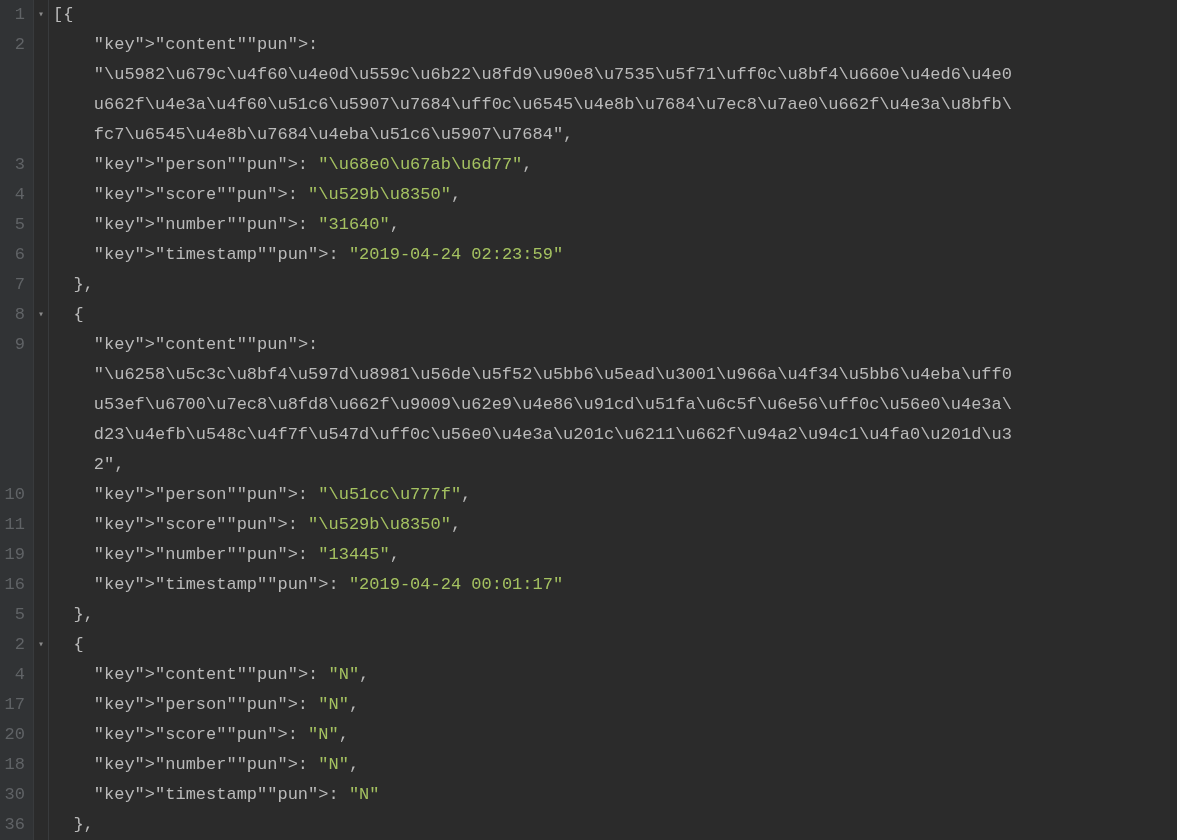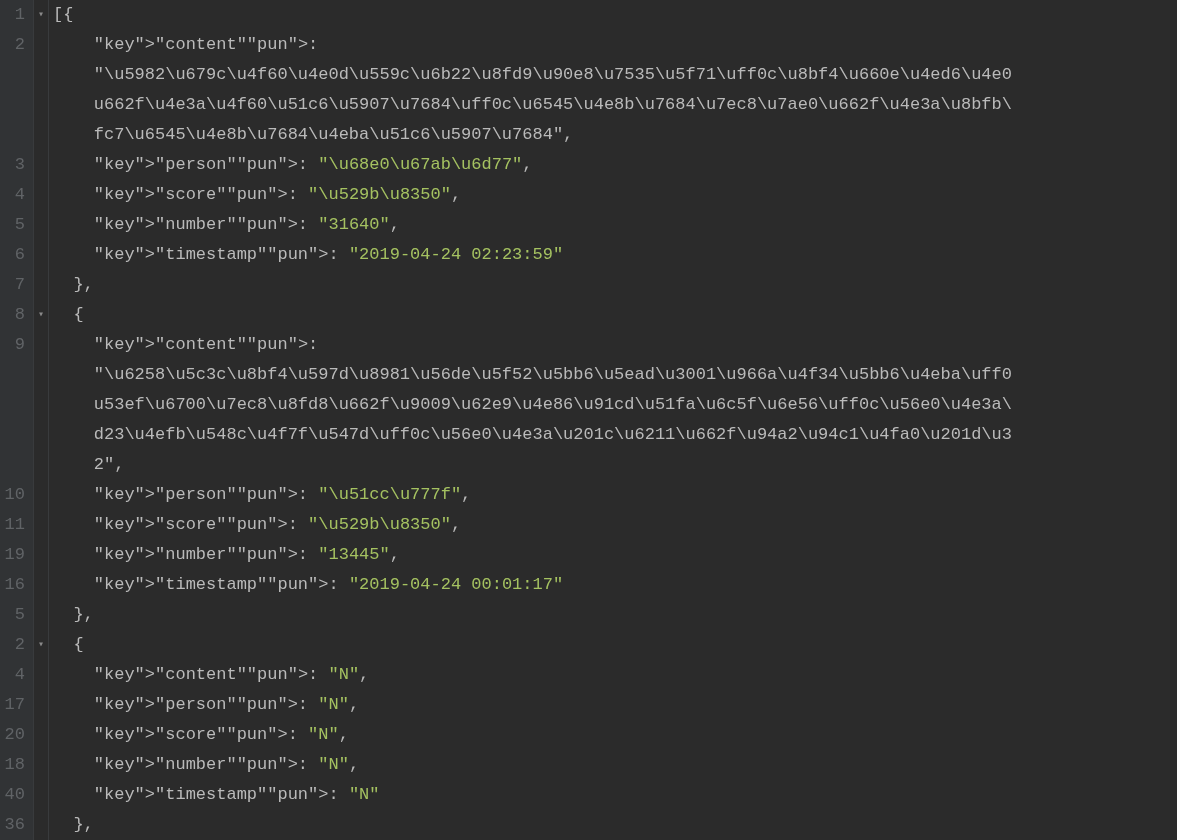--- a/index.html
+++ b/index.html
@@ -76,21 +76,21 @@
       <div class="gline">10</div>
       <div class="gline">11</div>
       <div class="gline">19</div>
       <div class="gline">16</div>
       <div class="gline">5</div>
       <div class="gline">2</div>
       <div class="gline">4</div>
       <div class="gline">17</div>
       <div class="gline">20</div>
       <div class="gline">18</div>
-      <div class="gline">40</div>
+      <div class="gline">30</div>
       <div class="gline">36</div>
     </div>
   <div class="fold" id="fold">
       <div class="fline">
         <span class="marker">▾</span>
       </div>
       <div class="fline"></div>
       <div class="fline"></div>
       <div class="fline"></div>
       <div class="fline"></div>

